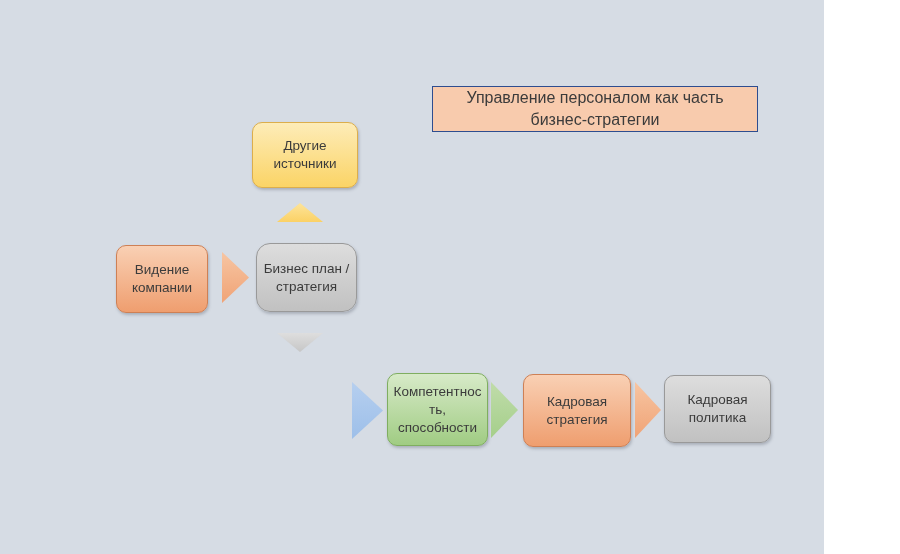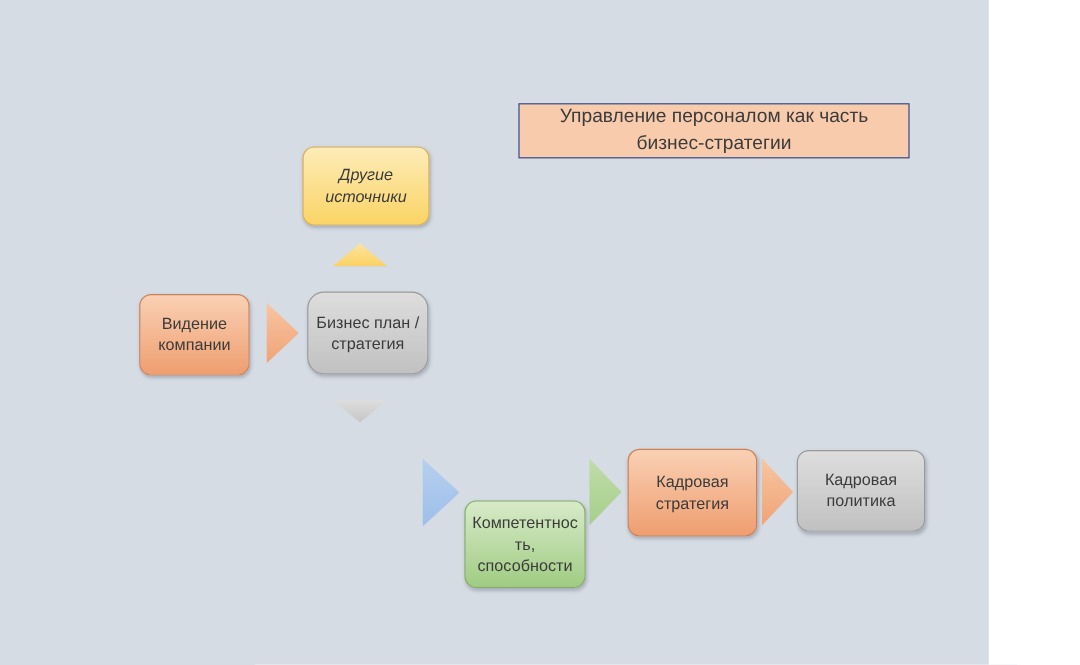--- a/index.html
+++ b/index.html
@@ -29,25 +29,25 @@
   .node {
     position: absolute;
     border-radius: 10px;
     display: flex; align-items: center; justify-content: center;
     text-align: center;
     color: #3b3b3b;
     font-size: 13.5px; line-height: 18px;
     box-shadow: 1px 2px 3px rgba(90, 95, 110, 0.35);
   }
   .node .label { white-space: pre-line; }
-  .node-yellow { background: linear-gradient(#fdecb8, #fbd466); border: 1px solid #dcae4c; font-style: italic; }
+  .node-yellow { background: linear-gradient(#fdecb8, #fbd466); border: 1px solid #dcae4c; }
   .node-salmon { background: linear-gradient(#f9d0b4, #ef9e6f); border: 1px solid #ce8055; }
   .node-gray   { background: linear-gradient(#dddddd, #c1c1c1); border: 1px solid #999999; }
   .node-blue   { background: linear-gradient(#d2e1f3, #92b9e6); border: 1px solid #86a2c6; }
-  .node-green  { background: linear-gradient(#d7eac8, #a0cc83); border: 1px solid #7fae60; margin-top: 44px; }
+  .node-green  { background: linear-gradient(#d7eac8, #a0cc83); border: 1px solid #7fae60; }
   .arrow {
     position: absolute;
     filter: drop-shadow(1px 2px 1px rgba(90, 95, 110, 0.3));
   }
   .arrow-up    { clip-path: polygon(50% 0, 100% 100%, 0 100%); }
   .arrow-down  { clip-path: polygon(0 0, 100% 0, 50% 100%); }
   .arrow-right { clip-path: polygon(0 0, 100% 50%, 0 100%); }
   .arrow-yellow { background: linear-gradient(#fde49a, #fbd165); }
   .arrow-salmon { background: linear-gradient(#f7c5a2, #f0a376); }
   .arrow-gray   { background: linear-gradient(#dedede, #c6c6c6); }

